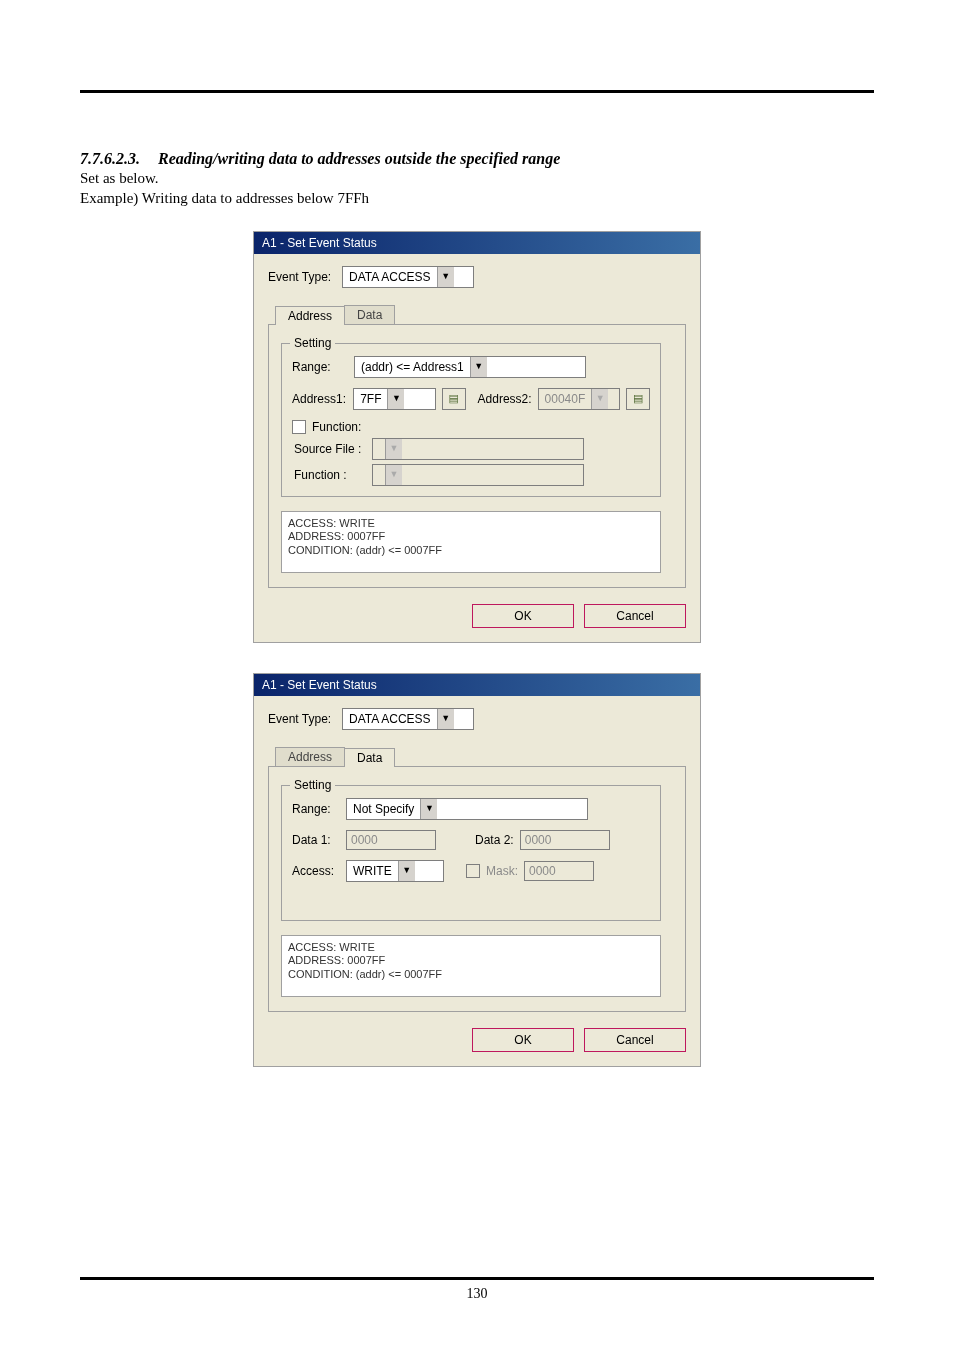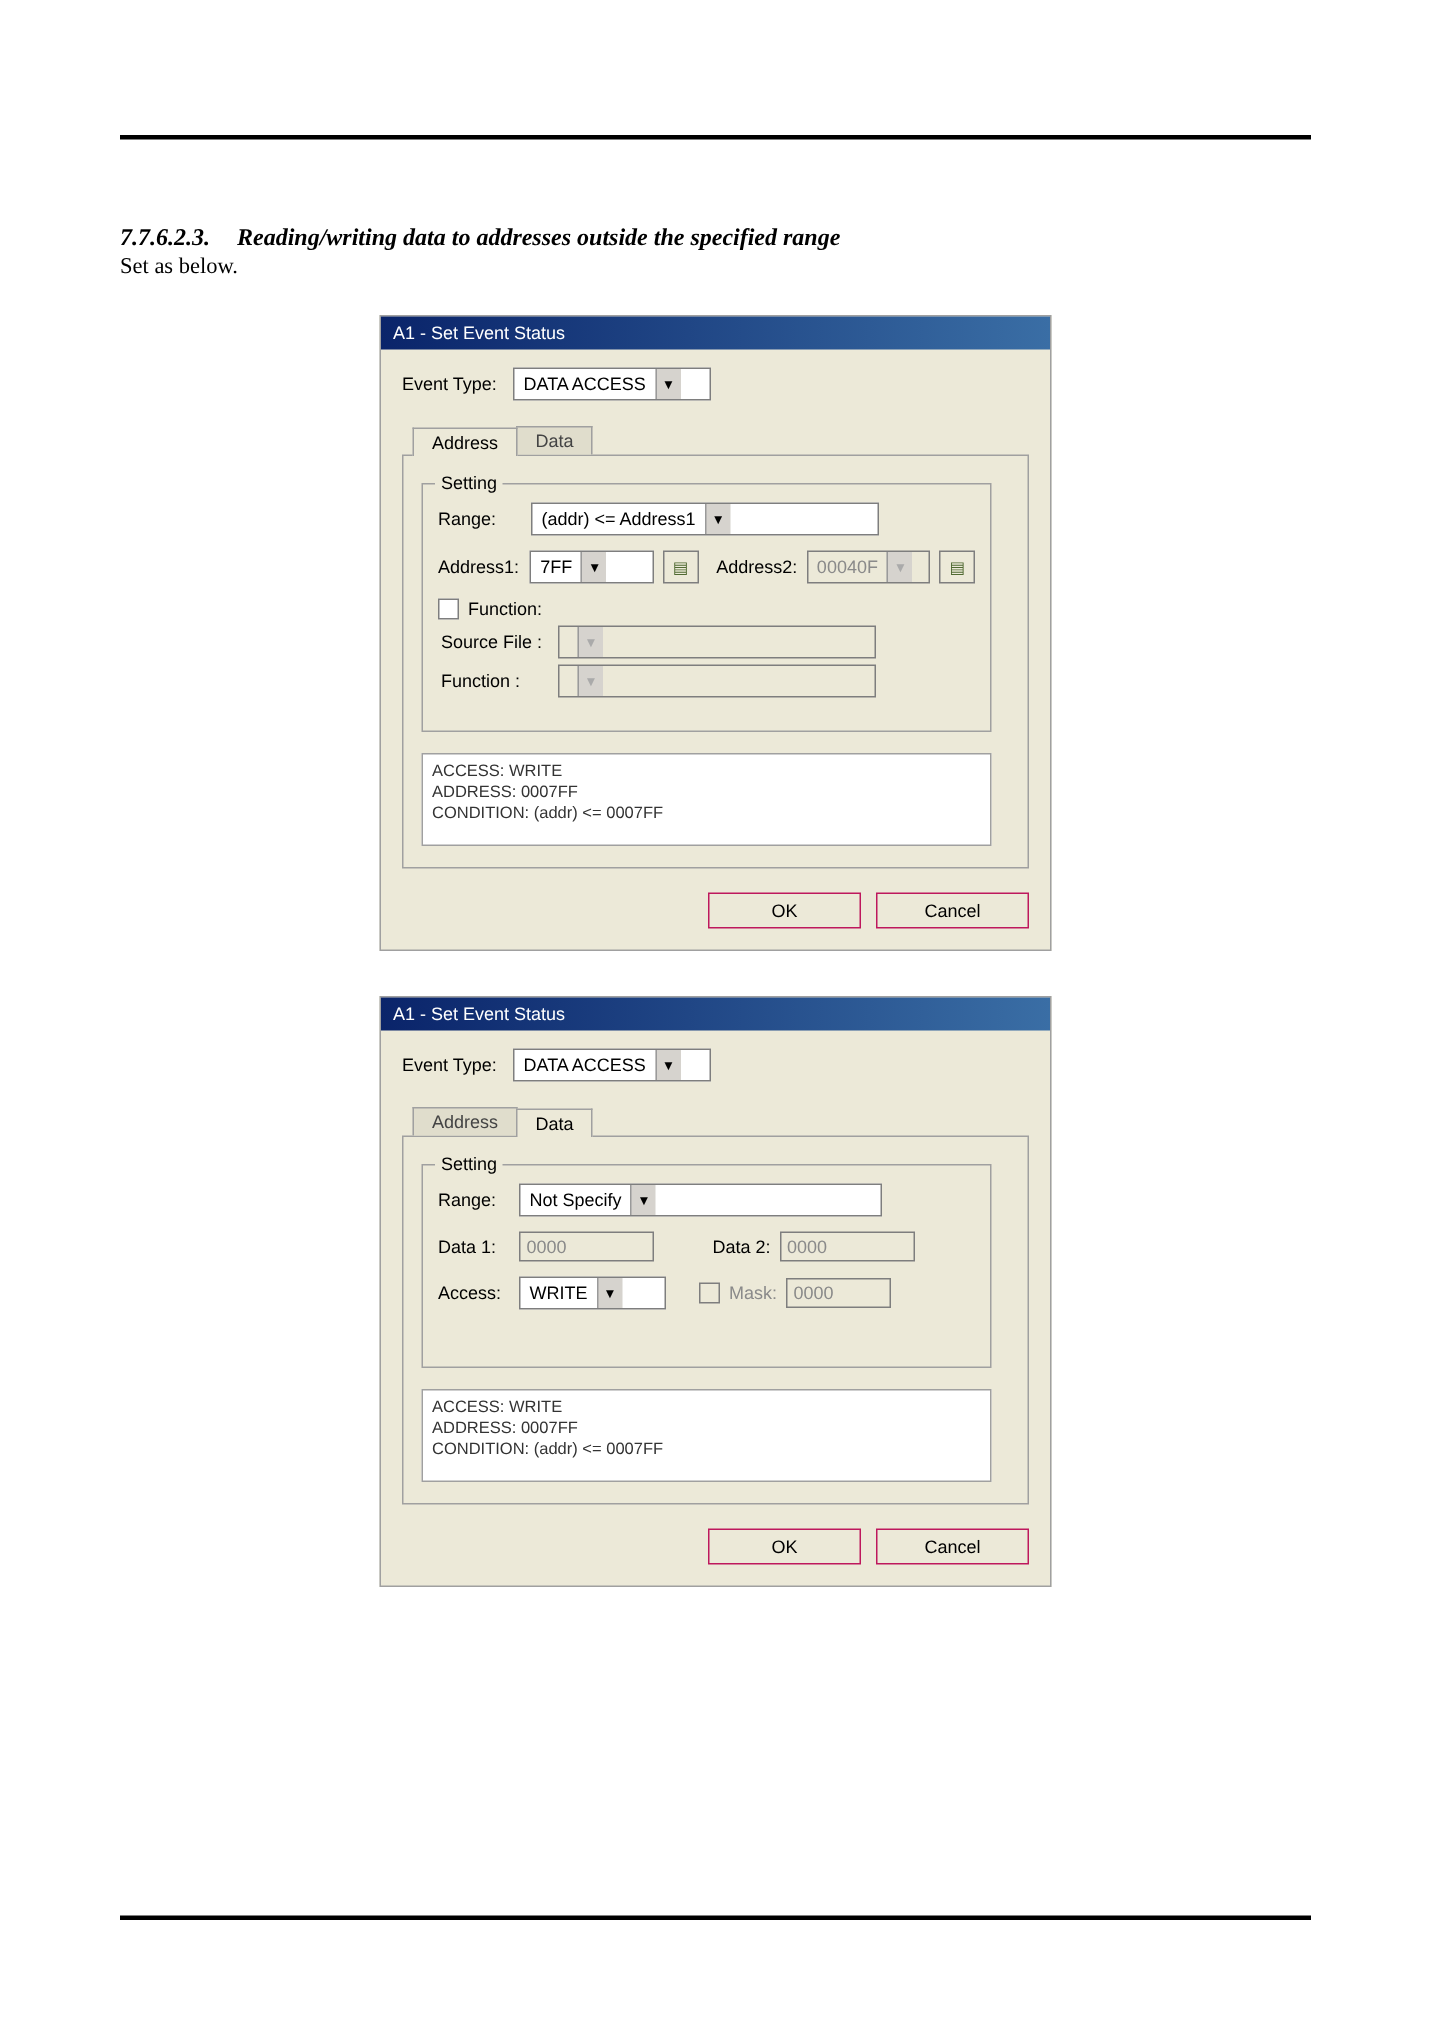--- a/index.html
+++ b/index.html
@@ -232,20 +232,21 @@
 <body>
 
 <div class="page">
   <div class="hrule-top"></div>
 
   <div class="heading">
     <span class="num">7.7.6.2.3.</span>
     <span>Reading/writing data to addresses outside the specified range</span>
   </div>
   <div class="bodytext">Set as below.</div>
+  <div class="bodytext">Example) Writing data to addresses below 7FFh</div>
 
   <div class="dialog-wrap">
     <div class="dialog">
       <div class="titlebar">A1 - Set Event Status</div>
       <div class="dlg-body">
 
         <div class="row">
           <span class="label" style="width:68px">Event Type:</span>
           <div class="combo" style="width:130px">
             <span class="val">DATA ACCESS</span>
@@ -304,21 +305,21 @@
             </div>
             <div class="row" style="margin-bottom:4px">
               <span class="label" style="width:72px;padding-left:2px">Source File :</span>
               <div class="combo disabled" style="width:210px">
                 <span class="val"></span>
                 <span class="arrow">
                     <span>▼</span>
                   </span>
               </div>
             </div>
-            <div class="row" style="margin-bottom:12px">
+            <div class="row" style="margin-bottom:0">
               <span class="label" style="width:72px;padding-left:2px">Function :</span>
               <div class="combo disabled" style="width:210px">
                 <span class="val"></span>
                 <span class="arrow">
                     <span>▼</span>
                   </span>
               </div>
             </div>
           </div>
 
@@ -405,13 +406,14 @@
 
         <div class="btnrow">
           <div class="btn">OK</div>
           <div class="btn">Cancel</div>
         </div>
       </div>
     </div>
   </div>
 
   <div class="hrule-bottom"></div>
+  <div class="page-number">130</div>
 </div>
 
 </body></html>

